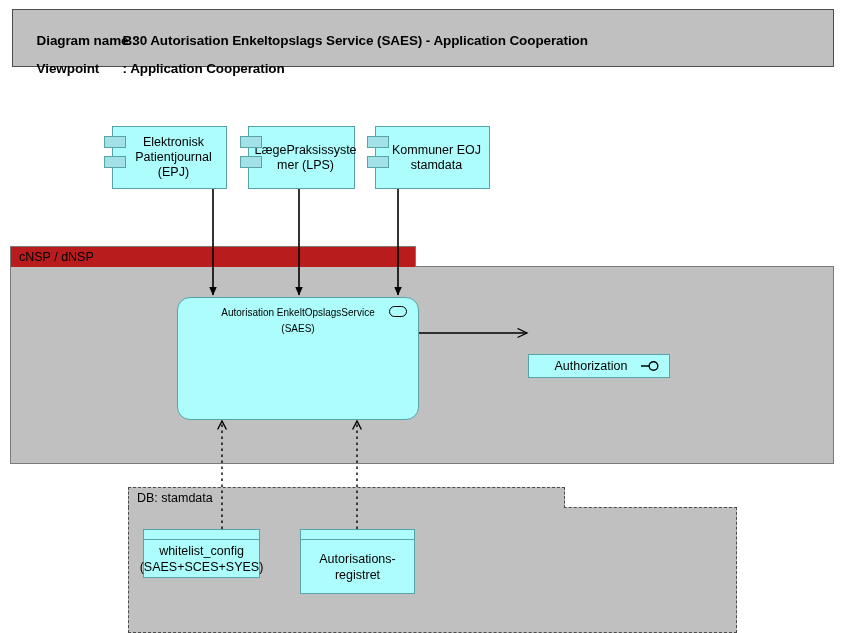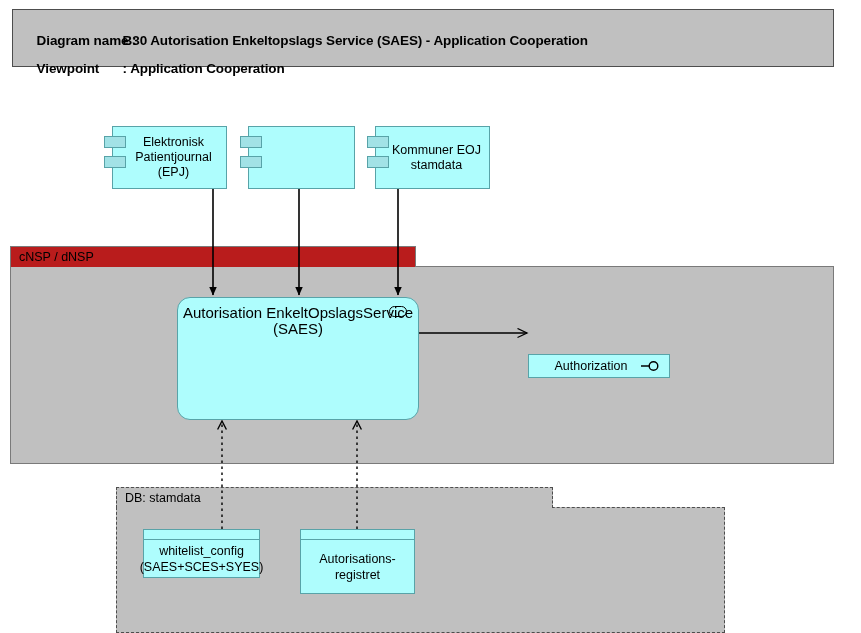--- a/index.html
+++ b/index.html
@@ -34,21 +34,21 @@
     font-size:12.5px;padding-left:8px;white-space:nowrap;color:#000;
   }
   .group-body{
     position:absolute;left:0;box-sizing:border-box;background:#c0c0c0;
   }
 
   #group-cnsp{left:10px;top:246px;width:824px;height:218px;}
   #group-cnsp .group-tab{width:406px;border:1px solid #7a7a7a;border-bottom:none;}
   #group-cnsp .group-body{top:20px;width:824px;height:198px;border:1px solid #7a7a7a;}
 
-  #group-db{left:116px;top:487px;width:609px;height:146px;}
+  #group-db{left:128px;top:487px;width:609px;height:146px;}
   #group-db .group-tab{
     width:437px;border:1px dashed #4d4d4d;border-bottom:none;background:#c0c0c0;
   }
   #group-db .group-body{
     top:20px;width:609px;height:126px;border:1px dashed #4d4d4d;background:#c0c0c0;
   }
 
   
   .node{position:absolute;box-sizing:border-box;}
 
@@ -59,21 +59,21 @@
   }
   .comp-icon{
     position:absolute;left:-9px;width:22px;height:12px;
     background:#a2e2e6;border:1.5px solid #58a3a8;box-sizing:border-box;
   }
   .comp-icon.top{top:9px;}
   .comp-icon.bot{top:29px;}
 
   .service{
     background:#aefdfd;border:1.5px solid #58a3a8;border-radius:13px;
-    text-align:center;font-size:15px;line-height:16px;padding-top:7px;
+    text-align:center;font-size:10px;line-height:16px;padding-top:7px;
   }
   .service-icon{
     position:absolute;right:11px;top:8px;width:18px;height:11px;
     border:1.5px solid #000;border-radius:6px;box-sizing:border-box;background:transparent;
   }
 
   .iface{
     background:#aefdfd;border:1.5px solid #58a3a8;
     display:flex;align-items:center;justify-content:center;
     font-size:12.5px;line-height:15px;text-align:center;padding-right:16px;margin-top:32px;
@@ -165,20 +165,22 @@
   <span class="comp-icon top"></span>
   <span class="comp-icon bot"></span>
   <span style="white-space:pre-line">Elektronisk
 Patientjournal
 (EPJ)</span>
 </div>
 
 <div class="node component" style="left:248px;top:126px;width:107px;height:63px;">
   <span class="comp-icon top"></span>
   <span class="comp-icon bot"></span>
+  <span style="white-space:pre-line">LægePraksissyste
+mer (LPS)</span>
 </div>
 
 <div class="node component" style="left:375px;top:126px;width:115px;height:63px;">
   <span class="comp-icon top"></span>
   <span class="comp-icon bot"></span>
   <span style="white-space:pre-line">Kommuner EOJ
 stamdata</span>
 </div>
 
 <div class="node service" style="left:177px;top:297px;width:242px;height:123px;">

